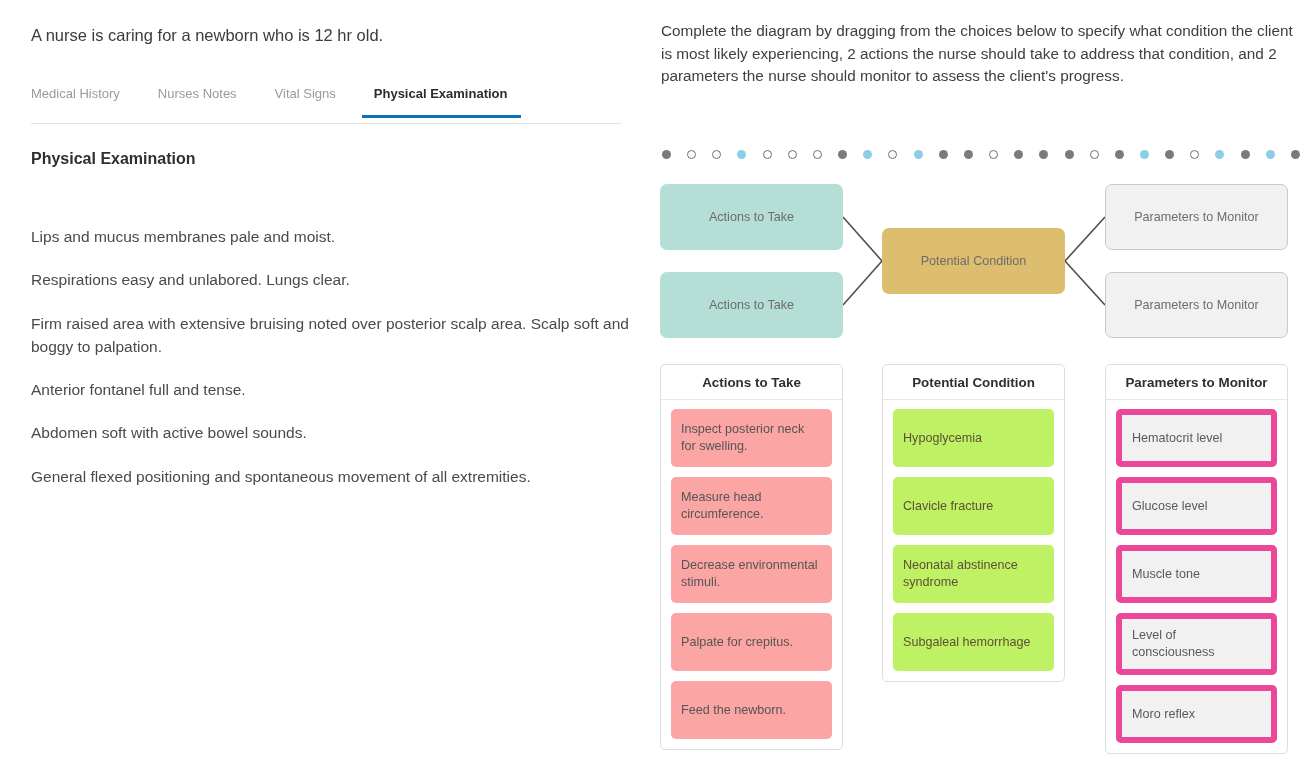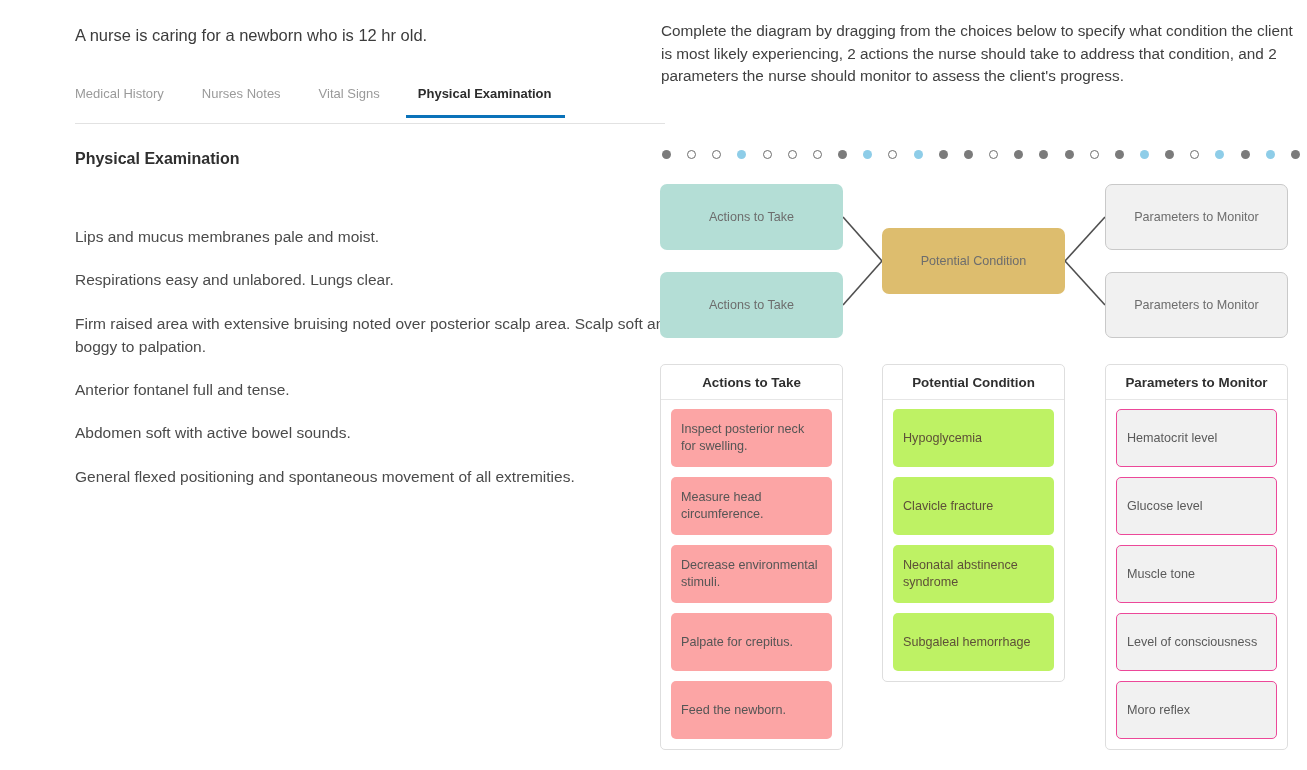--- a/index.html
+++ b/index.html
@@ -10,21 +10,20 @@
     font-family: "Liberation Sans", sans-serif;
     overflow: hidden;
   }
   #root { position: relative; width: 1307px; height: 770px; }
 
   
   #left-pane {
     position: absolute; left: 0; top: 0;
     width: 650px; height: 600px;
     padding: 0;
-    margin-left: 44px;
   }
   #case-stem {
     position: absolute; left: 31px; top: 24px; width: 590px;
     font-size: 16.5px; color: #3c3c3c; line-height: 1.4;
   }
   #tabs {
     position: absolute; left: 31px; top: 80px; width: 590px; height: 44px;
     display: flex; align-items: flex-start;
   }
   .tab {
@@ -98,21 +97,21 @@
   .col-body { padding: 9px 10px 10px 10px; }
   .chip {
     border-radius: 5px; min-height: 58px; margin-bottom: 10px;
     display: flex; align-items: center;
     padding: 8px 10px; font-size: 12.6px; line-height: 1.35;
     color: #555555; cursor: grab;
   }
   .chip:last-child { margin-bottom: 0; }
   .chip.teal { background: #fca5a5; }
   .chip.gold { background: #bef264; color: #5d5038; }
-  .chip.grayb { background: #f1f1f1; border: 1px solid #ec4899; color: #5a5a5a; }
+  .chip.grayb { background: #f1f1f1; border: 6px solid #ec4899; color: #5a5a5a; }
 </style>
 </head>
 <body>
 
 <div id="root">
 
   <div id="left-pane">
 
     <div id="case-stem">A nurse is caring for a newborn who is 12 hr old.</div>
 

